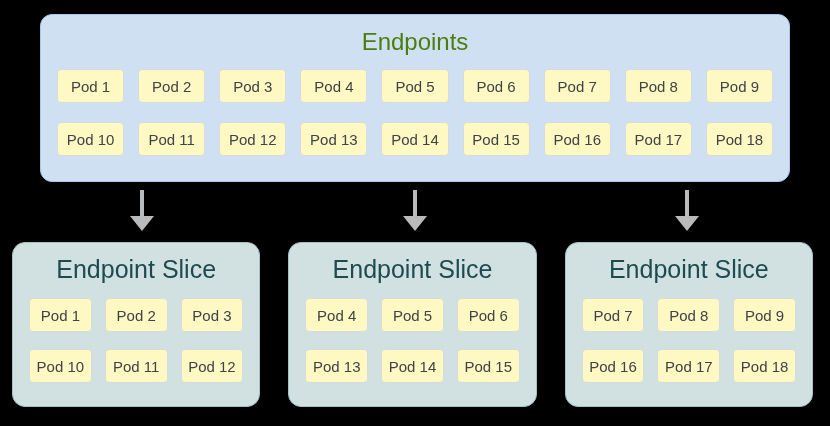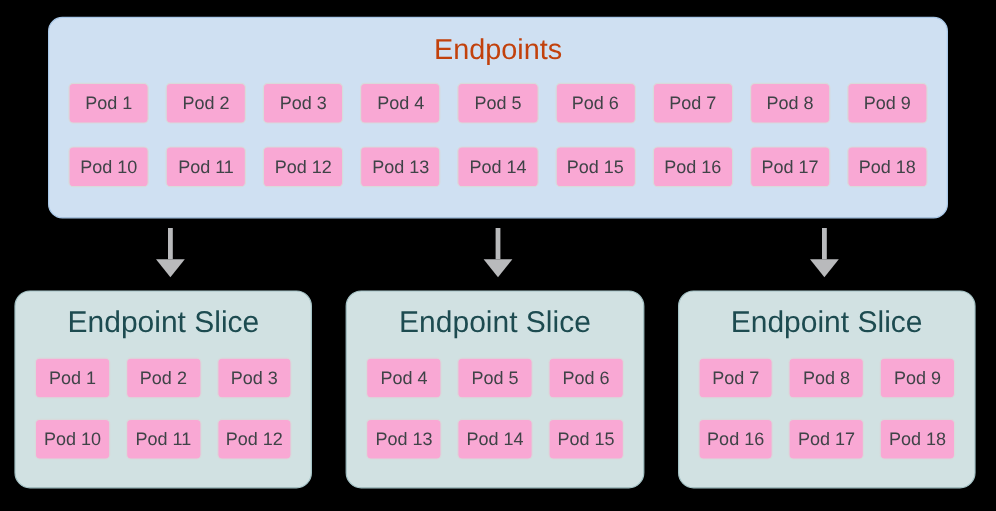--- a/index.html
+++ b/index.html
@@ -20,37 +20,37 @@
     box-sizing: border-box;
     background: #cfe0f2;
     border: 1.5px solid #a9c8e8;
     border-radius: 12px;
     padding: 12px 16px 0 16px;
   }
   .endpoints-title {
     text-align: center;
     font-size: 24px;
     line-height: 30px;
-    color: #c2410c;
+    color: #4d7c0f;
     margin-bottom: 12px;
   }
   .pod-grid-9 {
     display: grid;
     grid-template-columns: repeat(9, 1fr);
     gap: 19px 14px;
   }
 
   
   .pod {
     height: 34px;
     box-sizing: border-box;
     display: flex;
     align-items: center;
     justify-content: center;
-    background: #f9a8d4;
+    background: #fef9c3;
     border: 1.5px solid #d8dadb;
     border-radius: 4px;
     font-size: 15px;
     color: #3f4347;
     white-space: nowrap;
   }
 
   
   .arrow {
     position: absolute;

